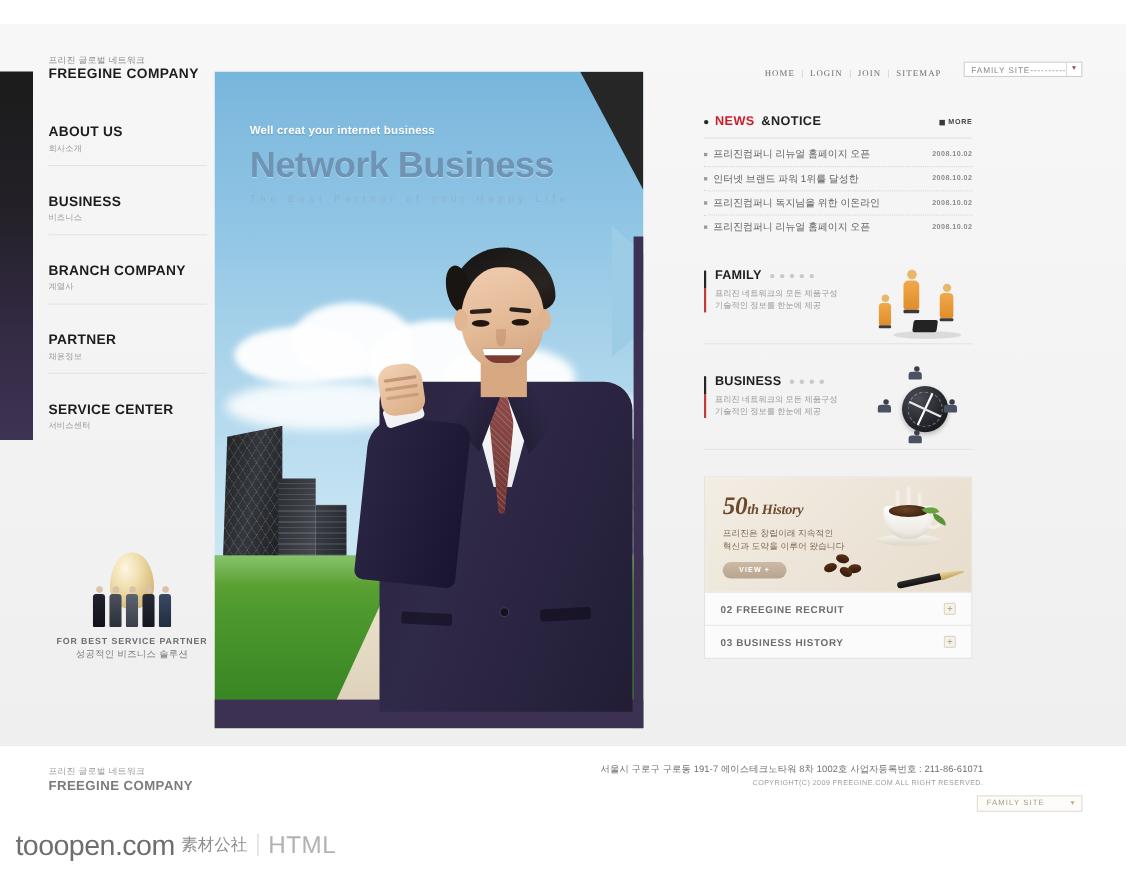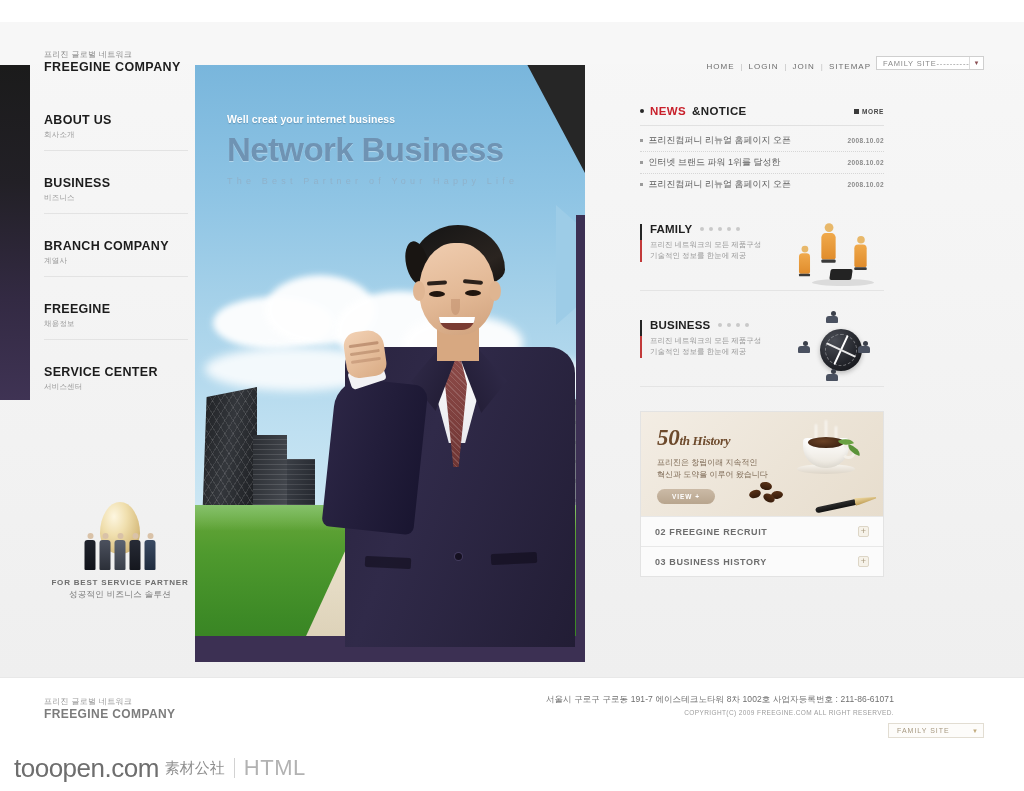--- a/index.html
+++ b/index.html
@@ -18,21 +18,21 @@
     background:linear-gradient(to bottom,#f7f7f7 0%, #f4f4f4 40%, #efefef 100%);
   }
   .white-top { position:absolute; left:0; top:0; width:1024px; height:22px; background:#fff; }
 
   
   .header { position:absolute; left:0; top:22px; width:1024px; height:42px; background:#f7f7f7; }
   .logo { position:absolute; left:44px; top:27px; }
   .logo-sub { font-size:8px; color:#8b8b8b; letter-spacing:.3px; line-height:11px; }
   .logo-main { font-size:12.5px; font-weight:bold; color:#1d1d1d; letter-spacing:.4px; line-height:15px; }
 
-  .topnav { position:absolute; right:147px; top:40px; display:flex; align-items:flex-end; gap:0; }
+  .topnav { position:absolute; right:162px; top:40px; display:flex; align-items:flex-end; gap:0;font-family:Liberation Serif, serif; }
   .topnav a {
     font-size:8px; color:#6d6d6d; letter-spacing:1px; text-decoration:none; padding:0 6px;
   }
   .topnav .sep { font-size:8px; color:#c0c0c0; }
   .familysite {
     position:absolute; right:40px; top:34px; width:108px; height:14px;
     border:1px solid #cfcfcf; background:#fff; display:flex; align-items:center;
   }
   .familysite .fs-label { flex:1; font-size:7.5px; color:#8a8a8a; letter-spacing:.8px; padding-left:6px; white-space:nowrap; overflow:hidden; }
   .familysite .fs-arrow {
@@ -409,21 +409,21 @@
     </div>
     <div class="nav-item">
       <div class="nav-en">BUSINESS</div>
       <div class="nav-ko">비즈니스</div>
     </div>
     <div class="nav-item">
       <div class="nav-en">BRANCH COMPANY</div>
       <div class="nav-ko">계열사</div>
     </div>
     <div class="nav-item">
-      <div class="nav-en">FREEGINE</div>
+      <div class="nav-en">PARTNER</div>
       <div class="nav-ko">채용정보</div>
     </div>
     <div class="nav-item">
       <div class="nav-en">SERVICE CENTER</div>
       <div class="nav-ko">서비스센터</div>
     </div>
   </div>
 
   <div class="promo">
     <div class="promo-art">
@@ -540,20 +540,27 @@
       <div class="news-row">
         <div class="nr-left">
           <span class="nr-bullet"></span>
           <span class="nr-text">인터넷 브랜드 파워 1위를 달성한</span>
         </div>
         <span class="nr-date">2008.10.02</span>
       </div>
       <div class="news-row">
         <div class="nr-left">
           <span class="nr-bullet"></span>
+          <span class="nr-text">프리진컴퍼니 독지님을 위한 이온라인</span>
+        </div>
+        <span class="nr-date">2008.10.02</span>
+      </div>
+      <div class="news-row">
+        <div class="nr-left">
+          <span class="nr-bullet"></span>
           <span class="nr-text">프리진컴퍼니 리뉴얼 홈페이지 오픈</span>
         </div>
         <span class="nr-date">2008.10.02</span>
       </div>
     </div>
 
     <div class="promo-sec">
       <div class="ps-left">
         <span class="ps-bar"></span>
         <div class="ps-titlerow">

